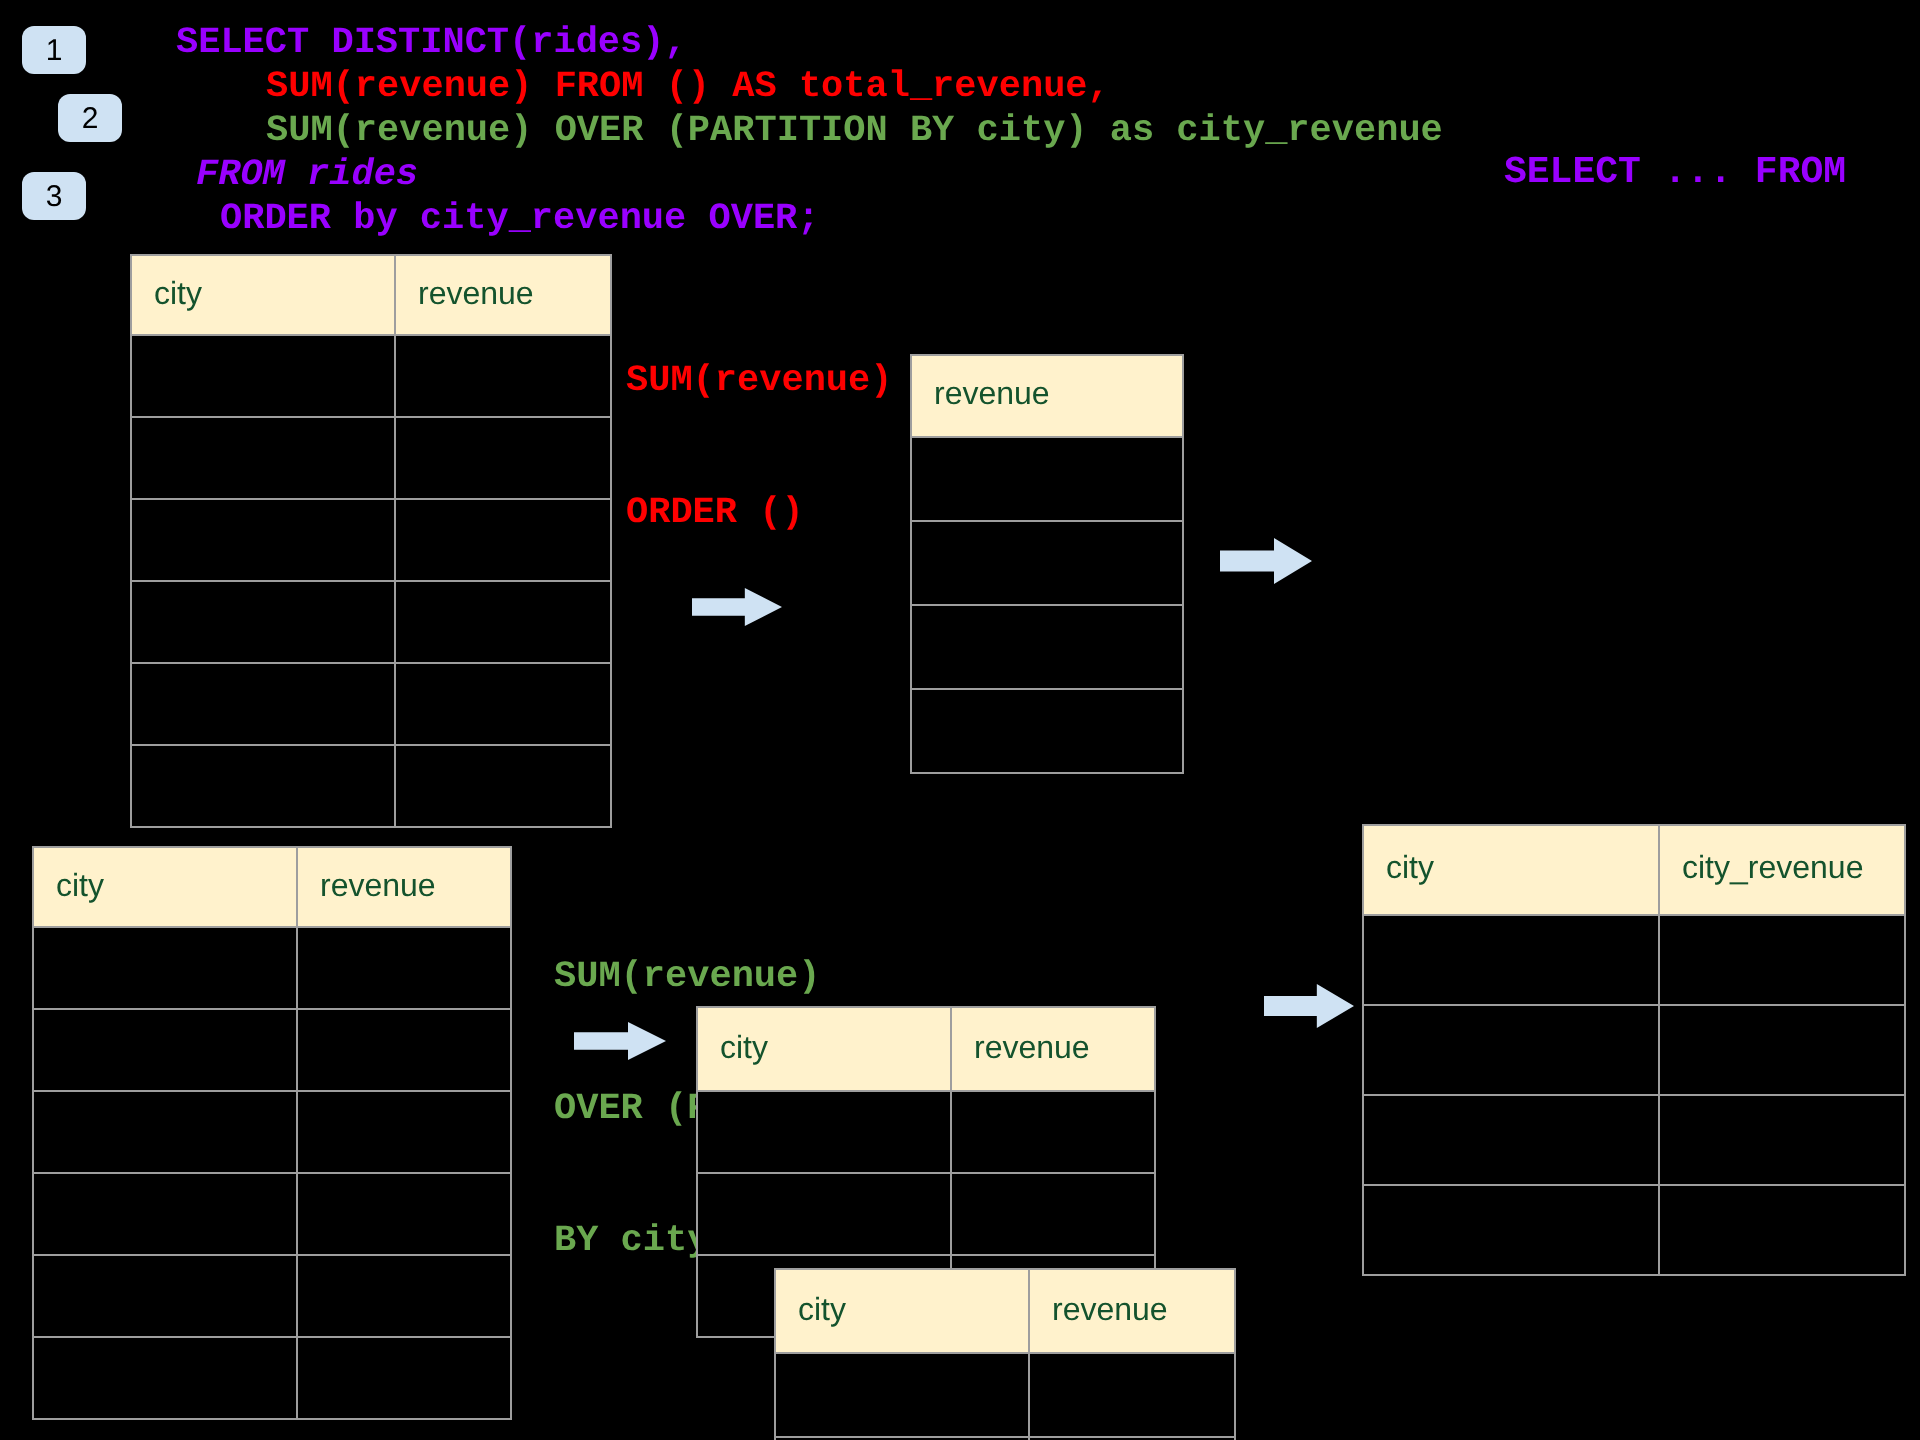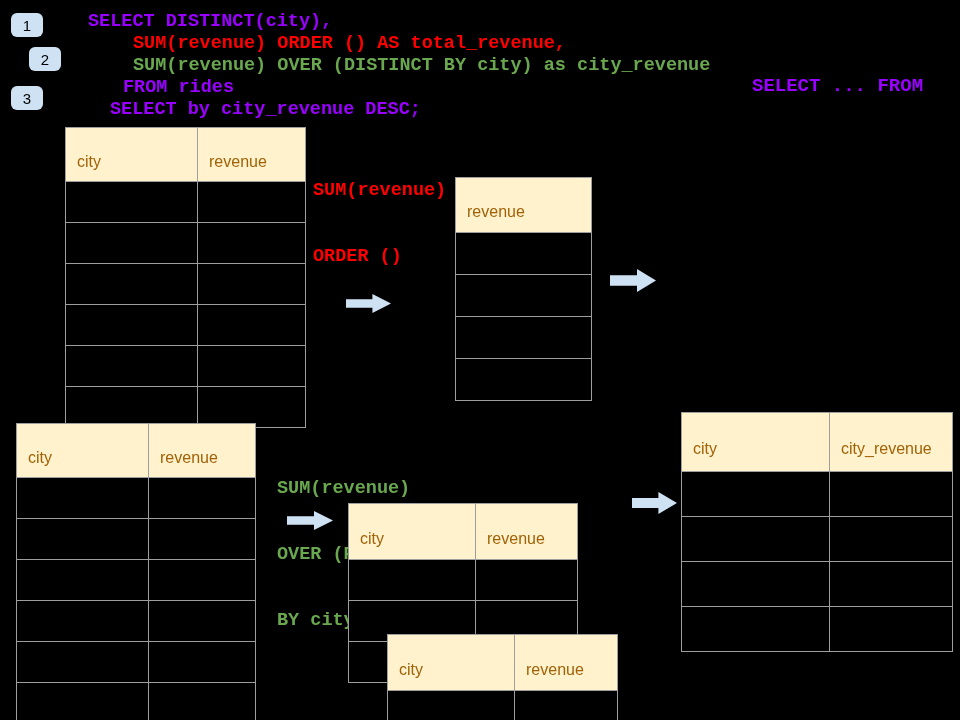--- a/index.html
+++ b/index.html
@@ -19,22 +19,22 @@
   .code .ln{display:block;}
   
   .badge{
     position:absolute;width:32px;height:24px;border-radius:6px;
     background:var(--badge);color:#000;font-size:15px;
     display:flex;align-items:center;justify-content:center;
   }
   
   table.tbl{position:absolute;border-collapse:collapse;table-layout:fixed;}
   .tbl th{
-    background:var(--headerFill);color:#a16207;font-weight:400;font-size:16px;
-    text-align:left;padding:14px 0 0 11px;
+    background:var(--headerFill);color:#14532d;font-weight:400;font-size:16px;
+    text-align:left;padding:0 0 0 11px;
   }
   .tbl th,.tbl td{border:1px solid var(--border);}
   .tbl td{background:#000;padding:0;}
   
   .t1{left:65px;top:127px;width:241px;}
   .t1 th{height:39px;} .t1 td{height:40px;}
   .t1 th:first-child{width:120px;}
   .t2{left:455px;top:177px;width:137px;}
   .t2 th{height:40px;} .t2 td{height:41px;}
   .t3{left:16px;top:423px;width:240px;}
@@ -55,25 +55,25 @@
 </style>
 </head>
 <body>
 
 <div id="canvas">
 
   <div class="badge" style="left:11px;top:13px;">1</div>
   <div class="badge" style="left:29px;top:47px;">2</div>
   <div class="badge" style="left:11px;top:86px;">3</div>
 
-  <div class="code c-purple" style="left:88px;top:11px;">SELECT DISTINCT(city),</div>
-  <div class="code c-red" style="left:133px;top:33px;">SUM(revenue) ORDER () AS total_revenue,</div>
-  <div class="code c-green" style="left:133px;top:55px;">SUM(revenue) OVER (DISTINCT BY city) as city_revenue</div>
-  <div class="code c-purple" style="left:123px;top:77px;">FROM rides</div>
-  <div class="code c-purple" style="left:110px;top:99px;">SELECT by city_revenue DESC;</div>
+  <div class="code c-purple" style="left:88px;top:11px;">SELECT DISTINCT(rides),</div>
+  <div class="code c-red" style="left:133px;top:33px;">SUM(revenue) FROM () AS total_revenue,</div>
+  <div class="code c-green" style="left:133px;top:55px;">SUM(revenue) OVER (PARTITION BY city) as city_revenue</div>
+  <div class="code c-purple" style="left:98px;top:77px;font-style:italic;">FROM rides</div>
+  <div class="code c-purple" style="left:110px;top:99px;">ORDER by city_revenue OVER;</div>
 
   <div class="code small c-purple" style="left:752px;top:34px;">
     <span class="ln">SELECT ... FROM</span>
   </div>
 
   <div class="code c-red" style="left:313px;top:136px;">
     <span class="ln">SUM(revenue)</span>
     <span class="ln">ORDER ()</span>
   </div>
 

